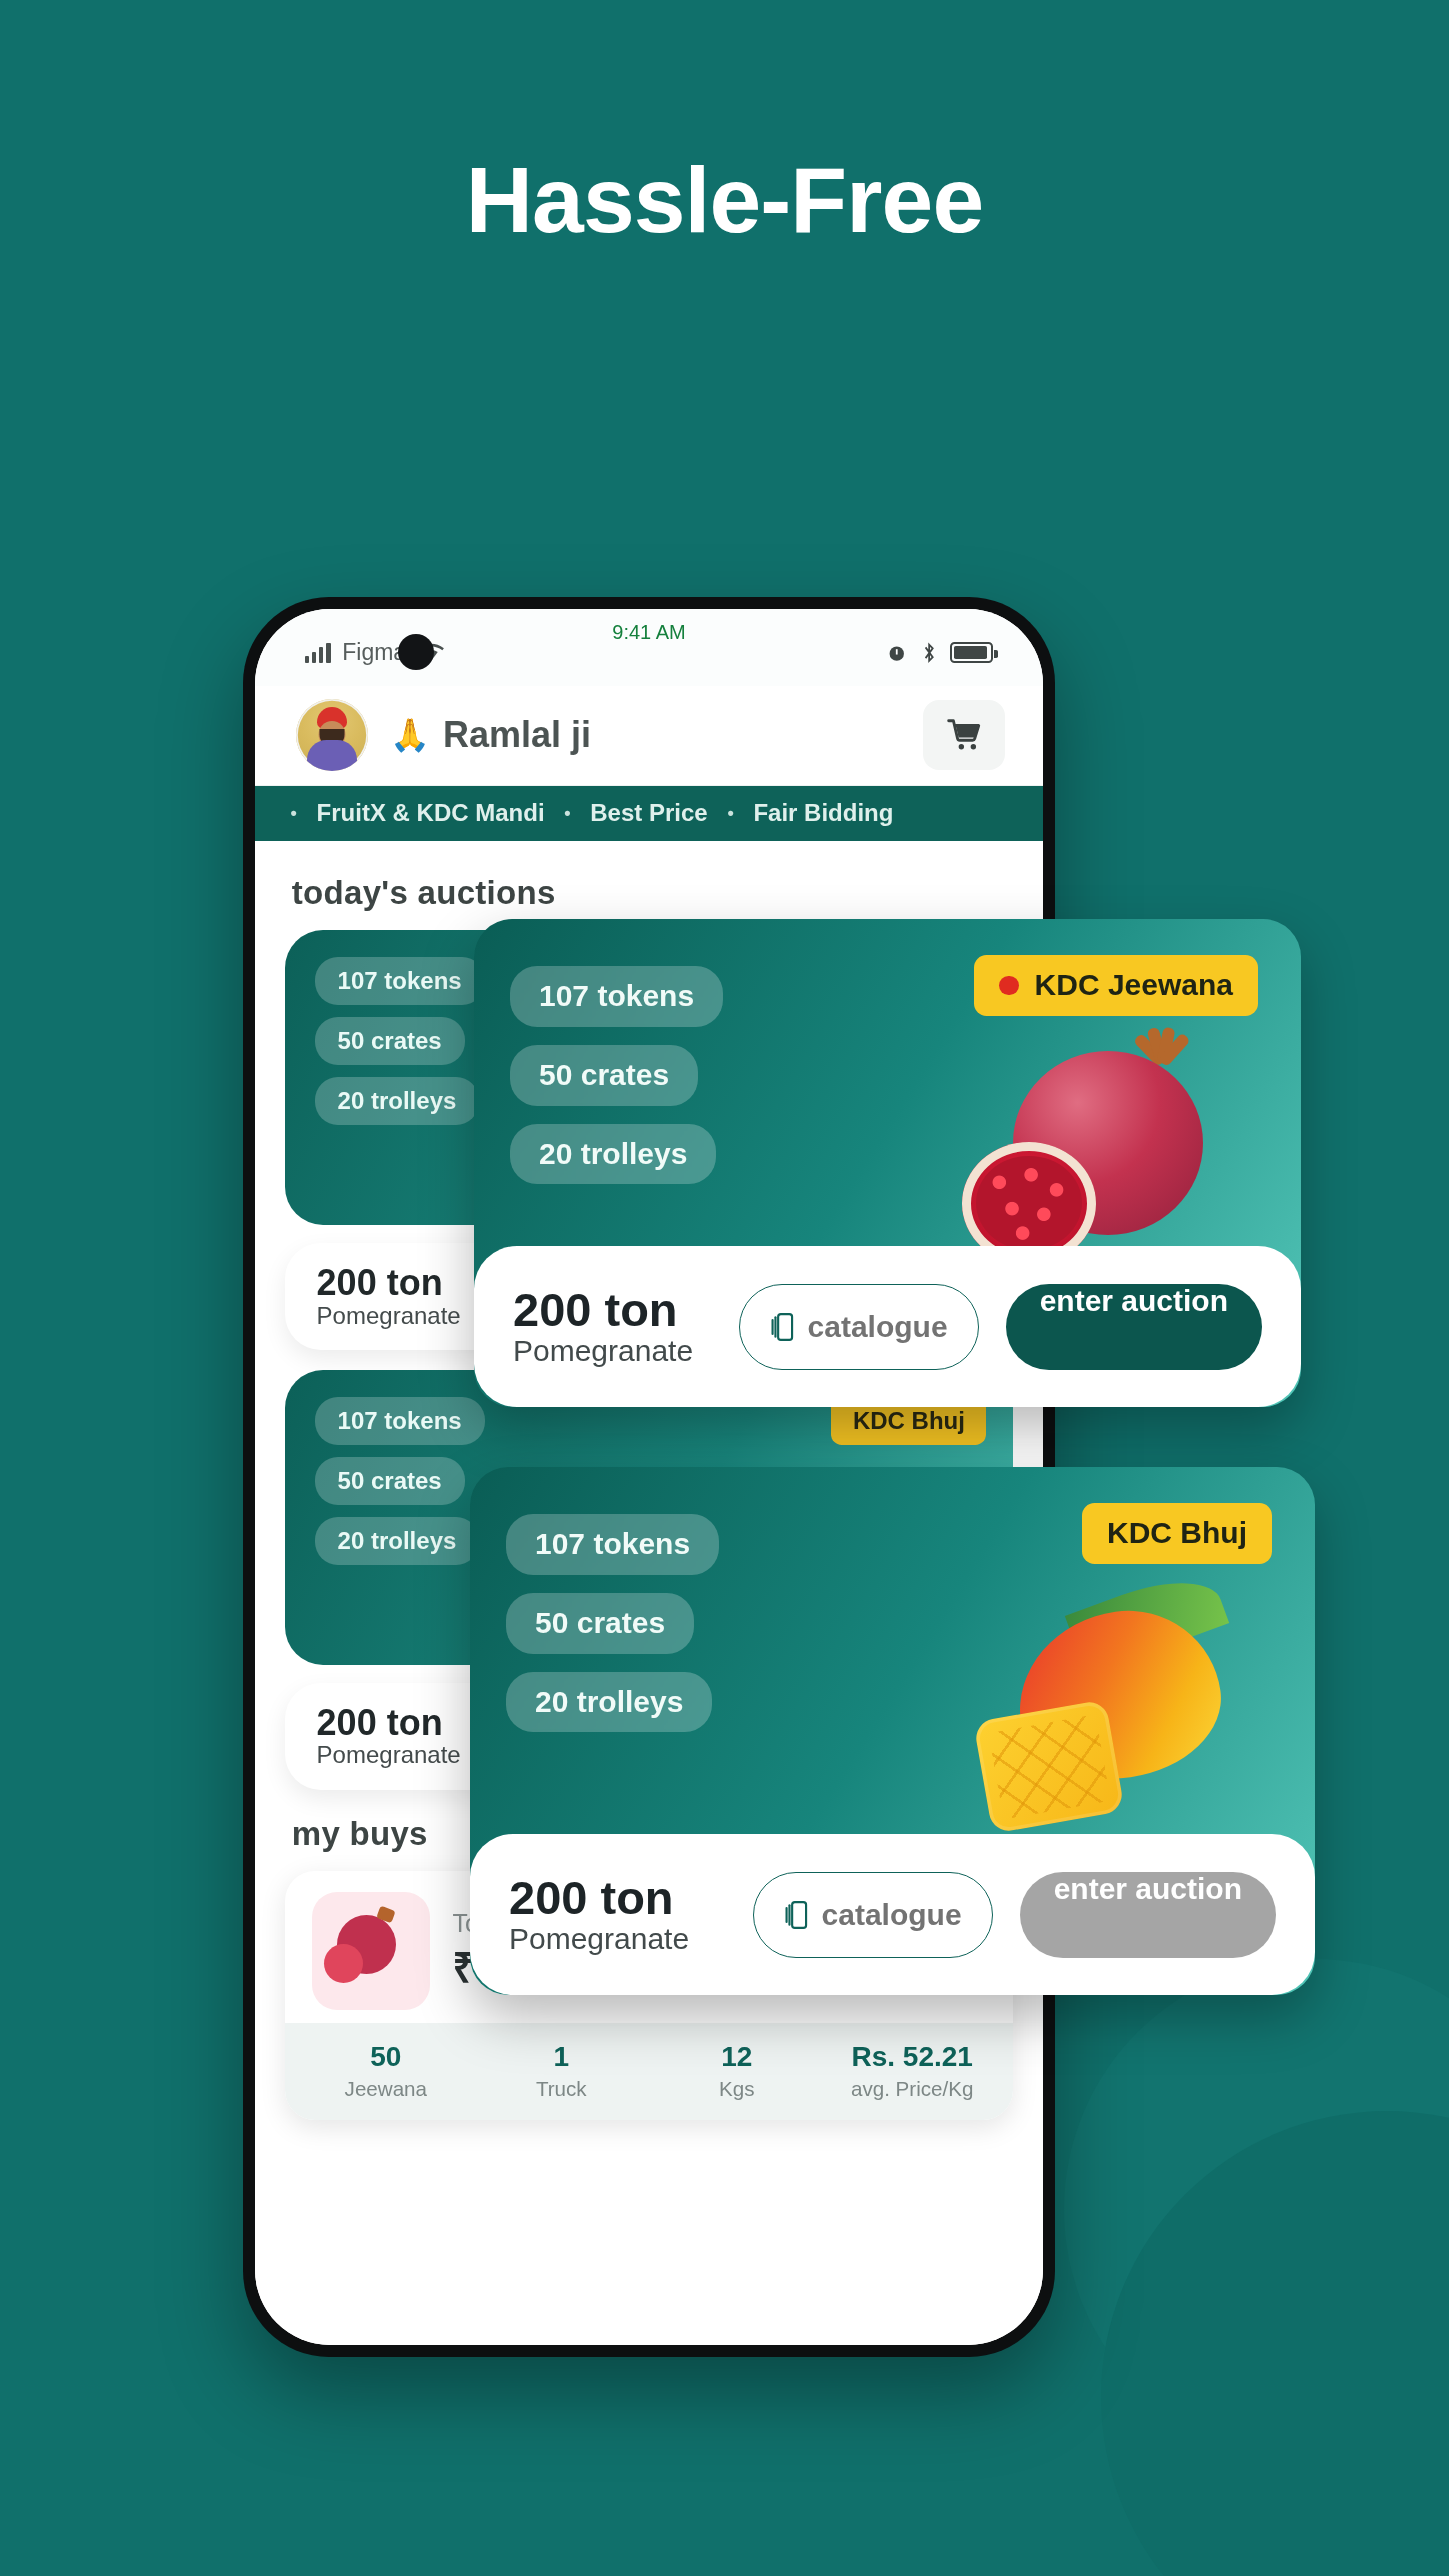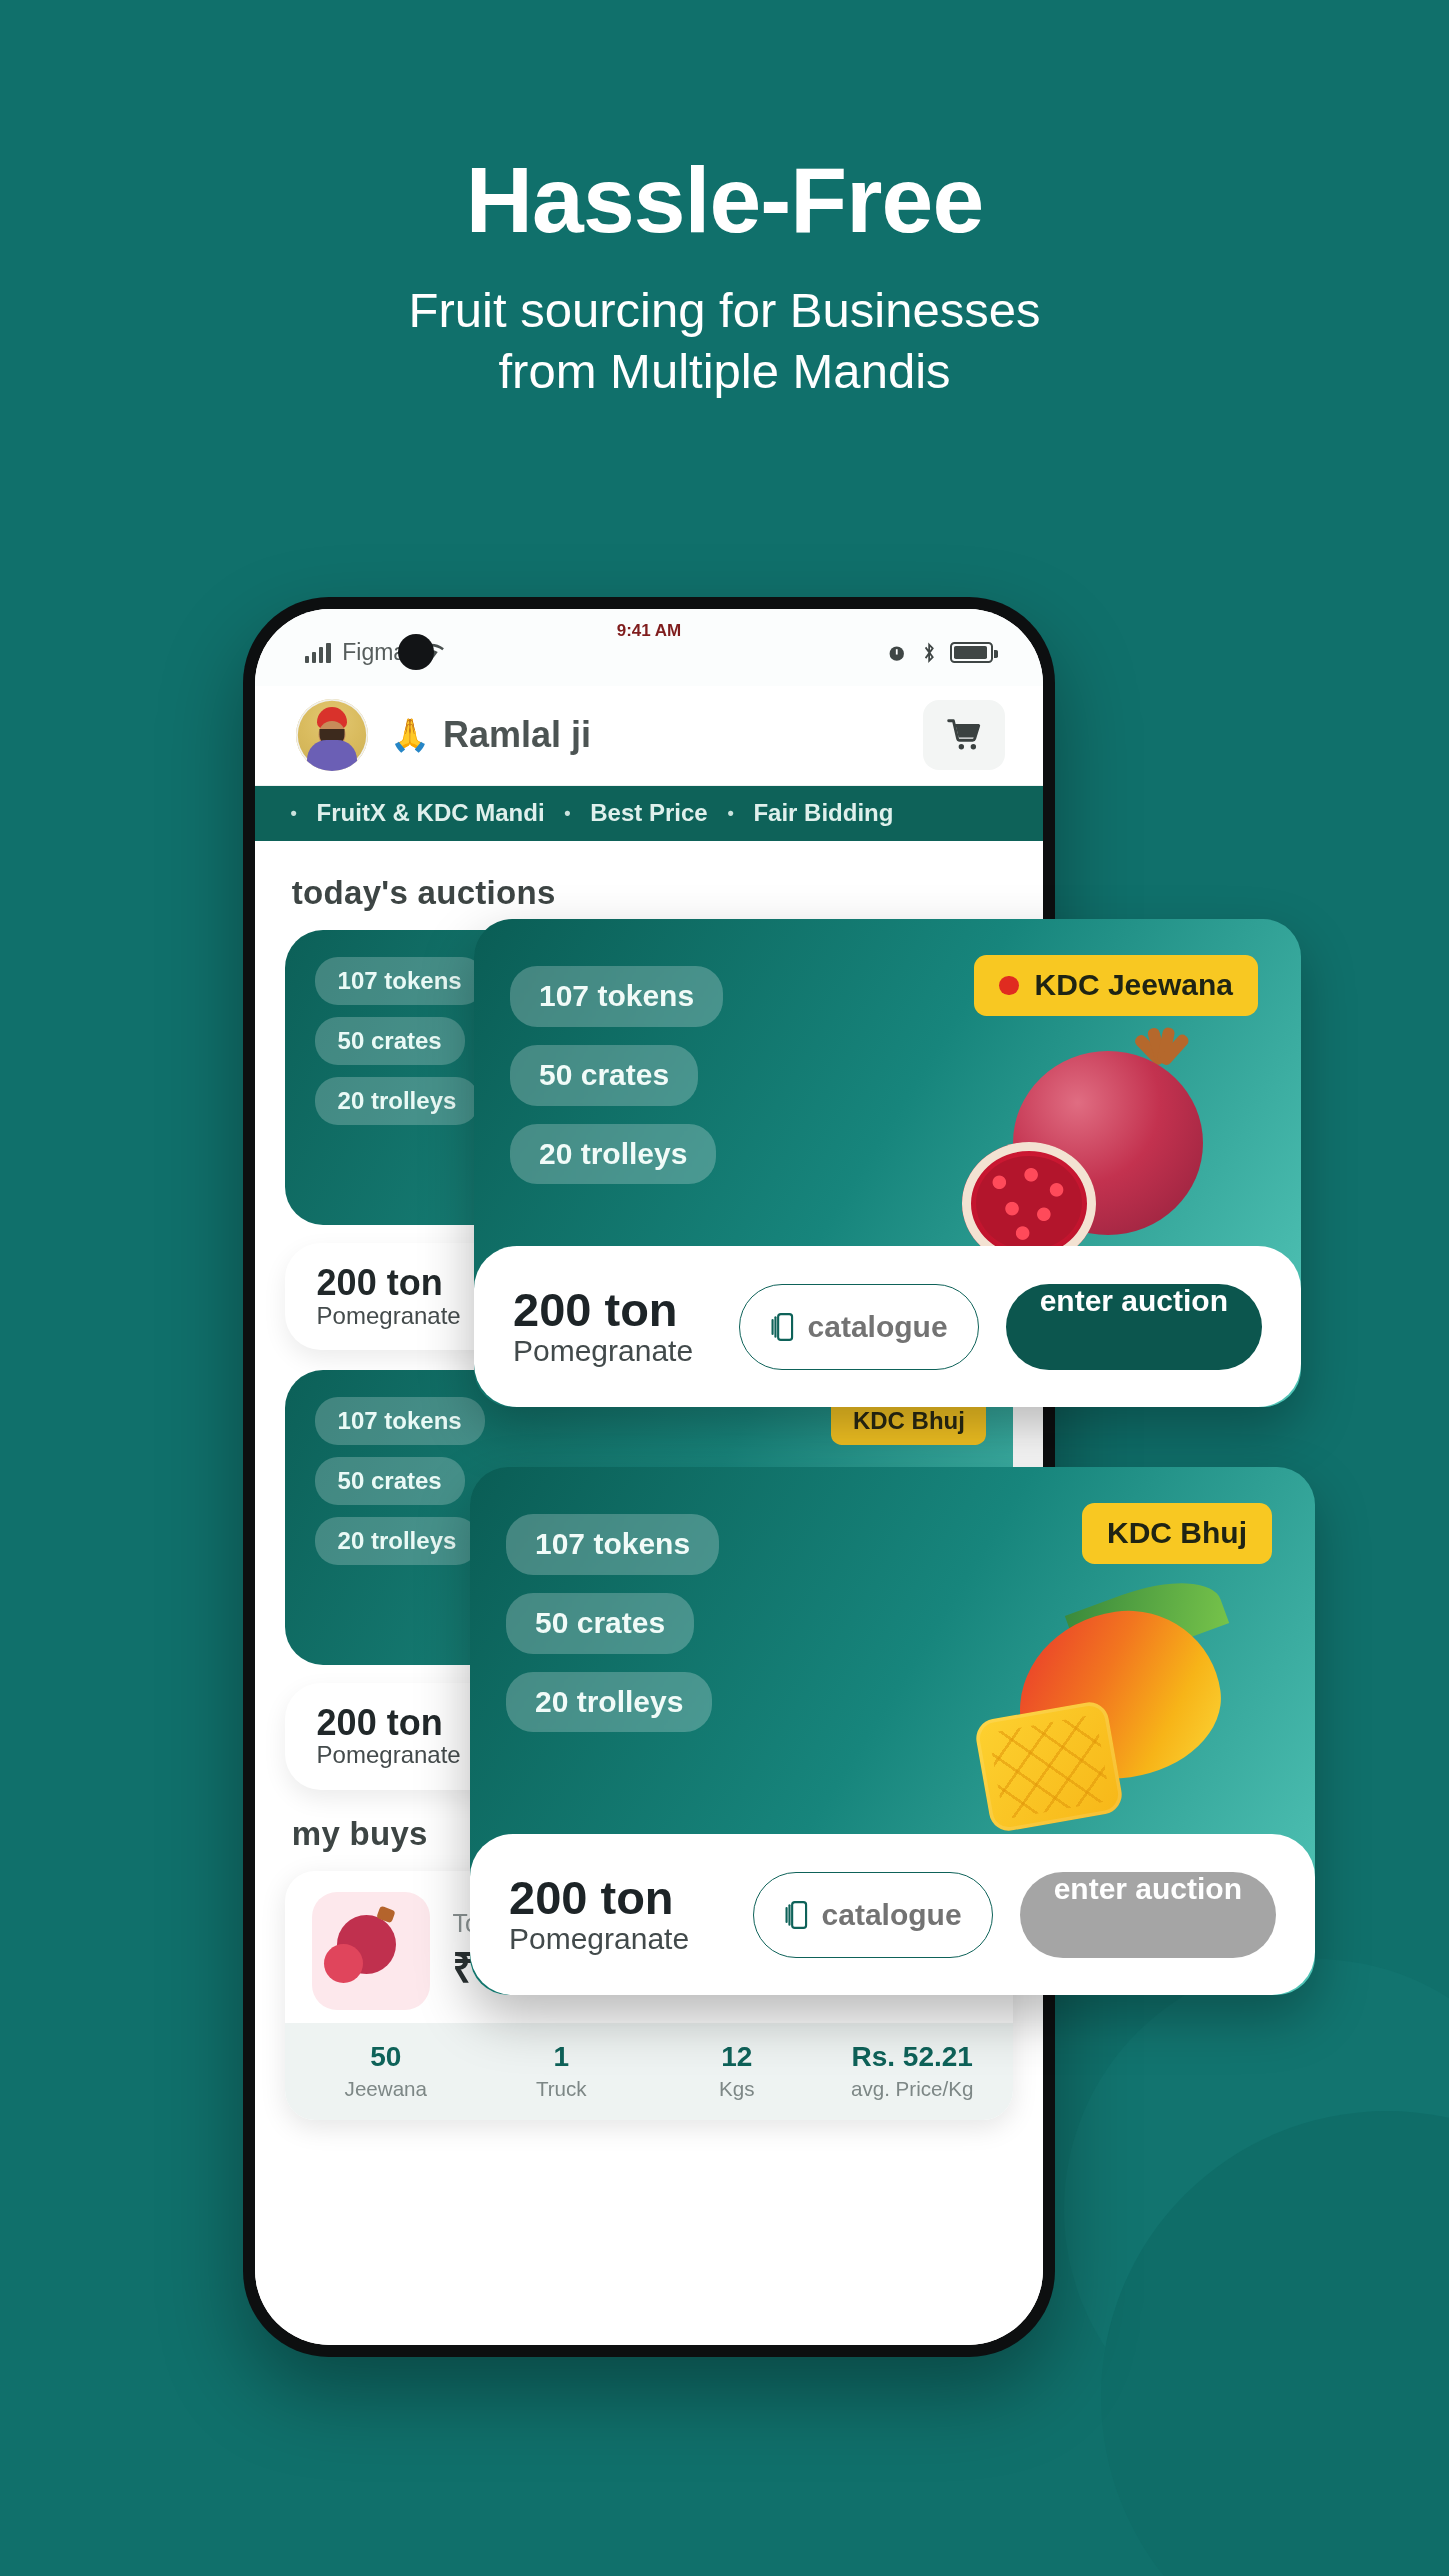--- a/index.html
+++ b/index.html
@@ -86,21 +86,21 @@
     align-items:center;
     padding:10.7px 50px 0 50px;
     font-size:24px;
     color:#39403f;
     background:#fbfdfd;
   }
   .sb-left{display:flex;align-items:center;gap:11.6px;}
   .sb-center{
     position:absolute;left:0;right:0;top:12.5px;
     text-align:center;
-    font-size:17px;font-weight:700;color:#7f1d1d;
+    font-size:20px;font-weight:400;color:#15803d;
     pointer-events:none;
   }
   .sb-right{margin-left:auto;display:flex;align-items:center;gap:14.3px;}
   .bars{display:inline-flex;align-items:flex-end;gap:2.7px;height:21.5px;}
   .bars i{display:block;width:4.5px;background:#4a5150;border-radius:0.9px;}
   .bars i:nth-child(1){height:7.2px}
   .bars i:nth-child(2){height:11.6px}
   .bars i:nth-child(3){height:16px}
   .bars i:nth-child(4){height:20.6px}
   .carrier{font-size:23px;color:#565d5c;font-weight:500;}
@@ -356,24 +356,20 @@
 </head>
 <body>
 
 <div id="stage">
 
   <div class="bg-circle"></div>
   <div class="bg-circle two"></div>
 
   <div class="headline-wrap">
     <h1 class="headline">Hassle-Free</h1>
-    <p class="subline">
-      <span>Fruit sourcing for Businesses</span><br>
-      <span>from Multiple Mandis</span>
-    </p>
   </div>
 
   <div class="phone">
     <div class="phone-inner">
 
       <div class="punchhole"></div>
 
       <div class="statusbar">
         <div class="sb-left">
           <span class="bars">

